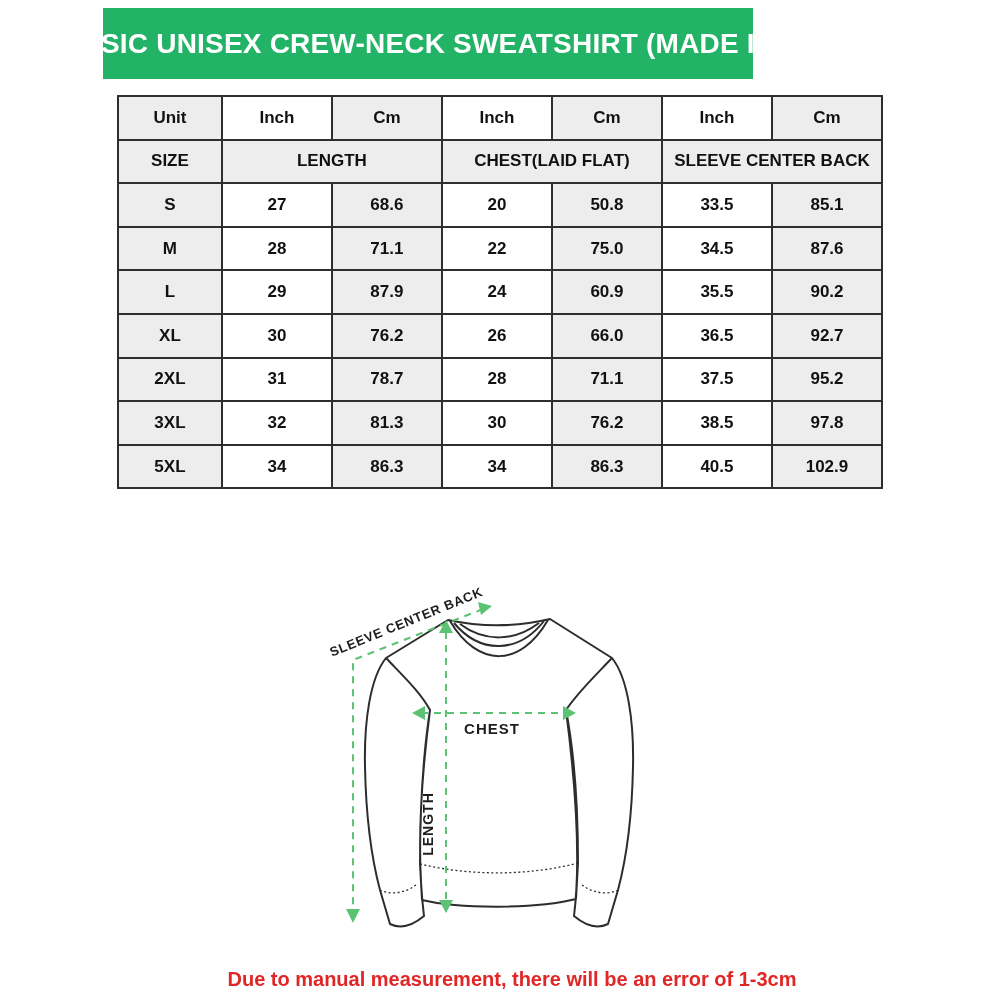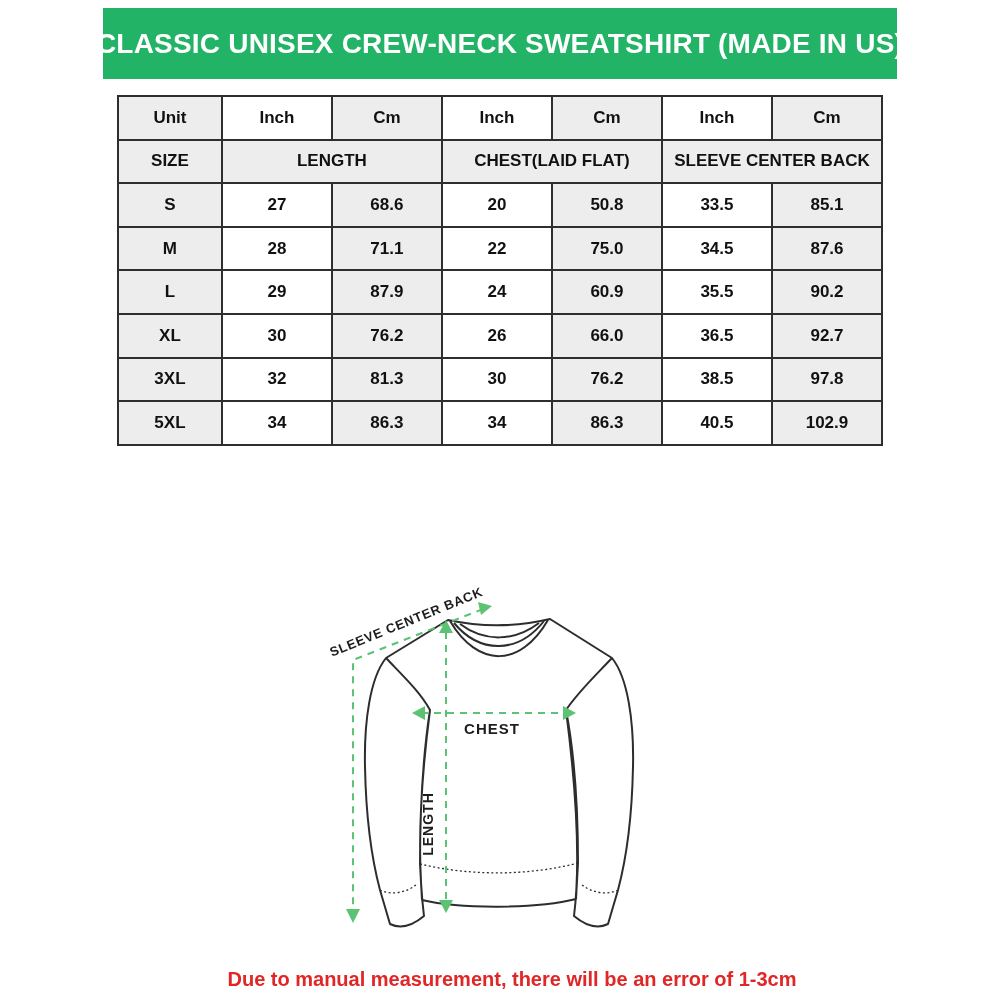--- a/index.html
+++ b/index.html
@@ -1,18 +1,18 @@
 <!DOCTYPE html>
 <html><head>
 <meta charset="utf-8">
 <style>
   html,body{margin:0;padding:0;background:#ffffff;}
   .page{position:relative;width:1000px;height:1000px;background:#ffffff;overflow:hidden;
         font-family:"Liberation Sans", sans-serif;}
-  .banner{position:absolute;left:103px;top:8px;width:794px;height:71px;background:#22b366;
+  .banner{position:absolute;left:103px;top:8px;width:650px;height:71px;background:#22b366;
           display:flex;align-items:center;justify-content:center;}
   .banner h1{margin:0;color:#ffffff;font-size:28px;font-weight:bold;letter-spacing:.2px;white-space:nowrap;}
   .size-table{position:absolute;left:117px;top:95px;width:766px;border-collapse:collapse;table-layout:fixed;}
   .size-table td,.size-table th{border:2px solid #2e2e2e;height:41.6px;text-align:center;vertical-align:middle;
           font-size:17px;font-weight:bold;color:#111;padding:0;background:#ffffff;}
   .size-table .g{background:#ededed;}
   .diagram{position:absolute;left:320px;top:582px;width:360px;height:370px;}
   .note{position:absolute;left:0;top:956px;width:1000px;text-align:center;margin:12px;
         color:#e02626;font-size:20px;font-weight:bold;}
   svg text{font-family:"Liberation Sans", sans-serif;}
@@ -82,20 +82,29 @@
     <tr>
       <td class="g">XL</td>
       <td>30</td>
       <td class="g">76.2</td>
       <td>26</td>
       <td class="g">66.0</td>
       <td>36.5</td>
       <td class="g">92.7</td>
     </tr>
     <tr>
+      <td class="g">2XL</td>
+      <td>31</td>
+      <td class="g">78.7</td>
+      <td>28</td>
+      <td class="g">71.1</td>
+      <td>37.5</td>
+      <td class="g">95.2</td>
+    </tr>
+    <tr>
       <td class="g">3XL</td>
       <td>32</td>
       <td class="g">81.3</td>
       <td>30</td>
       <td class="g">76.2</td>
       <td>38.5</td>
       <td class="g">97.8</td>
     </tr>
     <tr>
       <td class="g">5XL</td>

